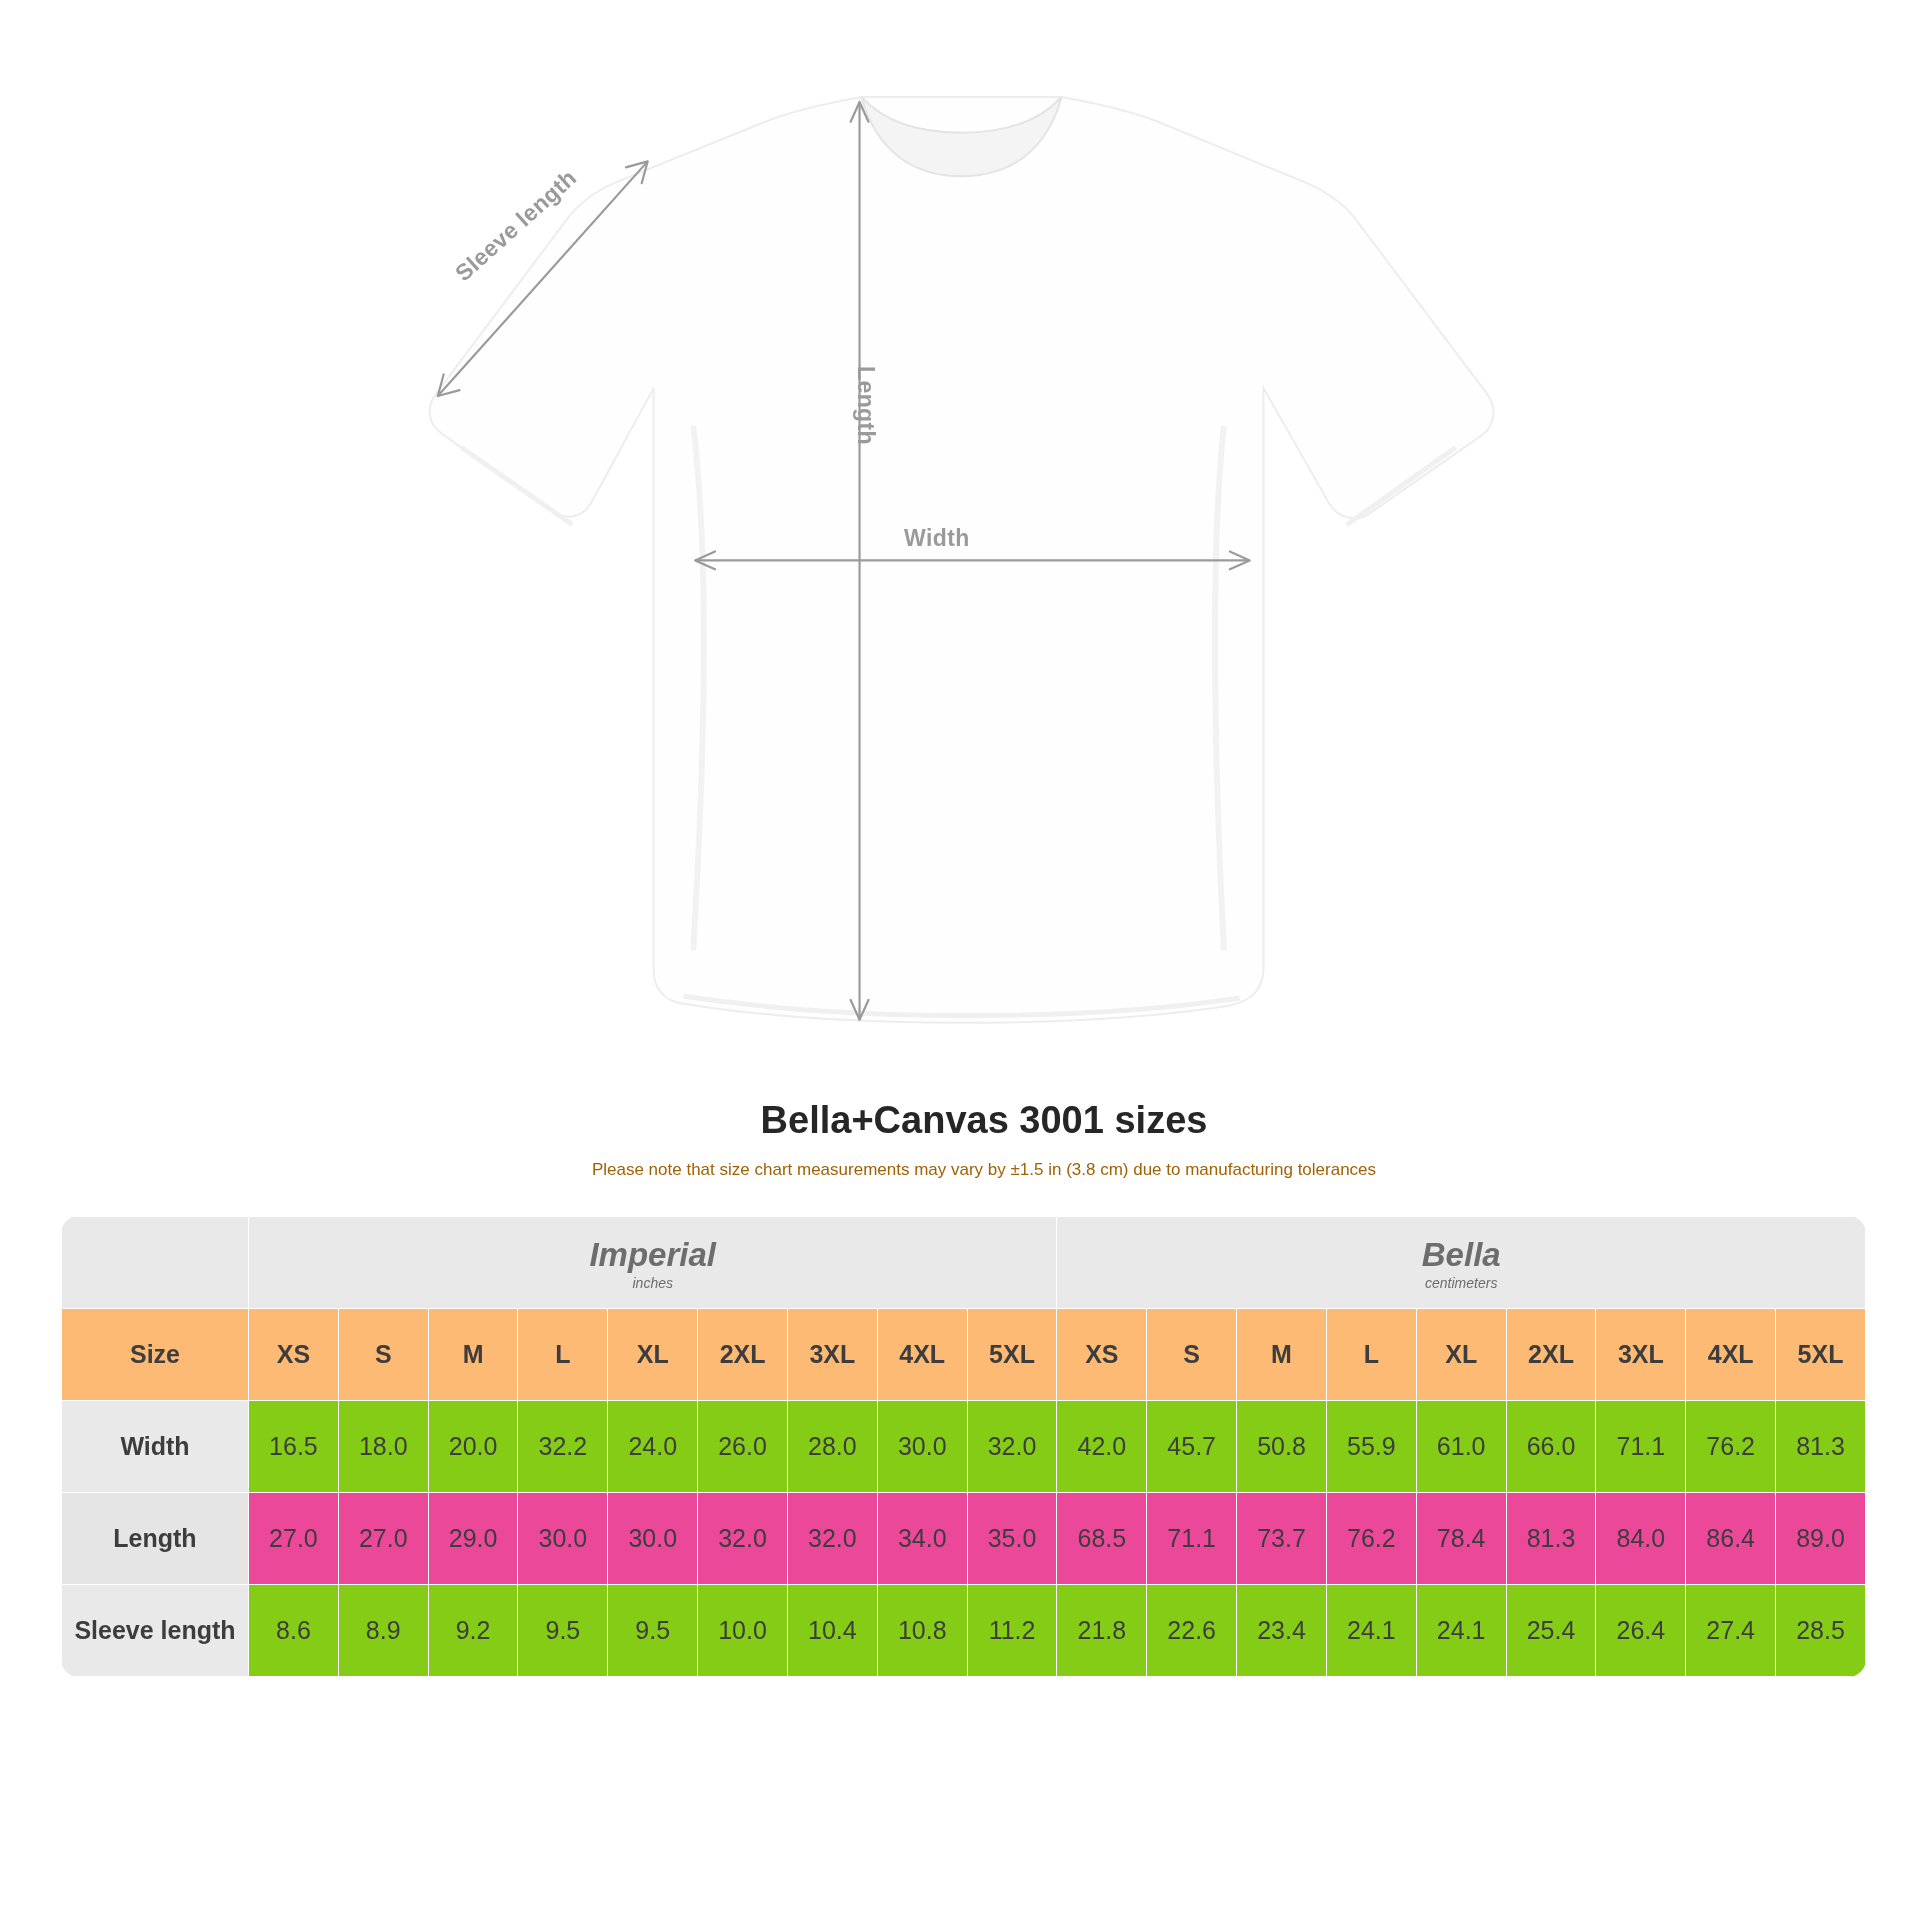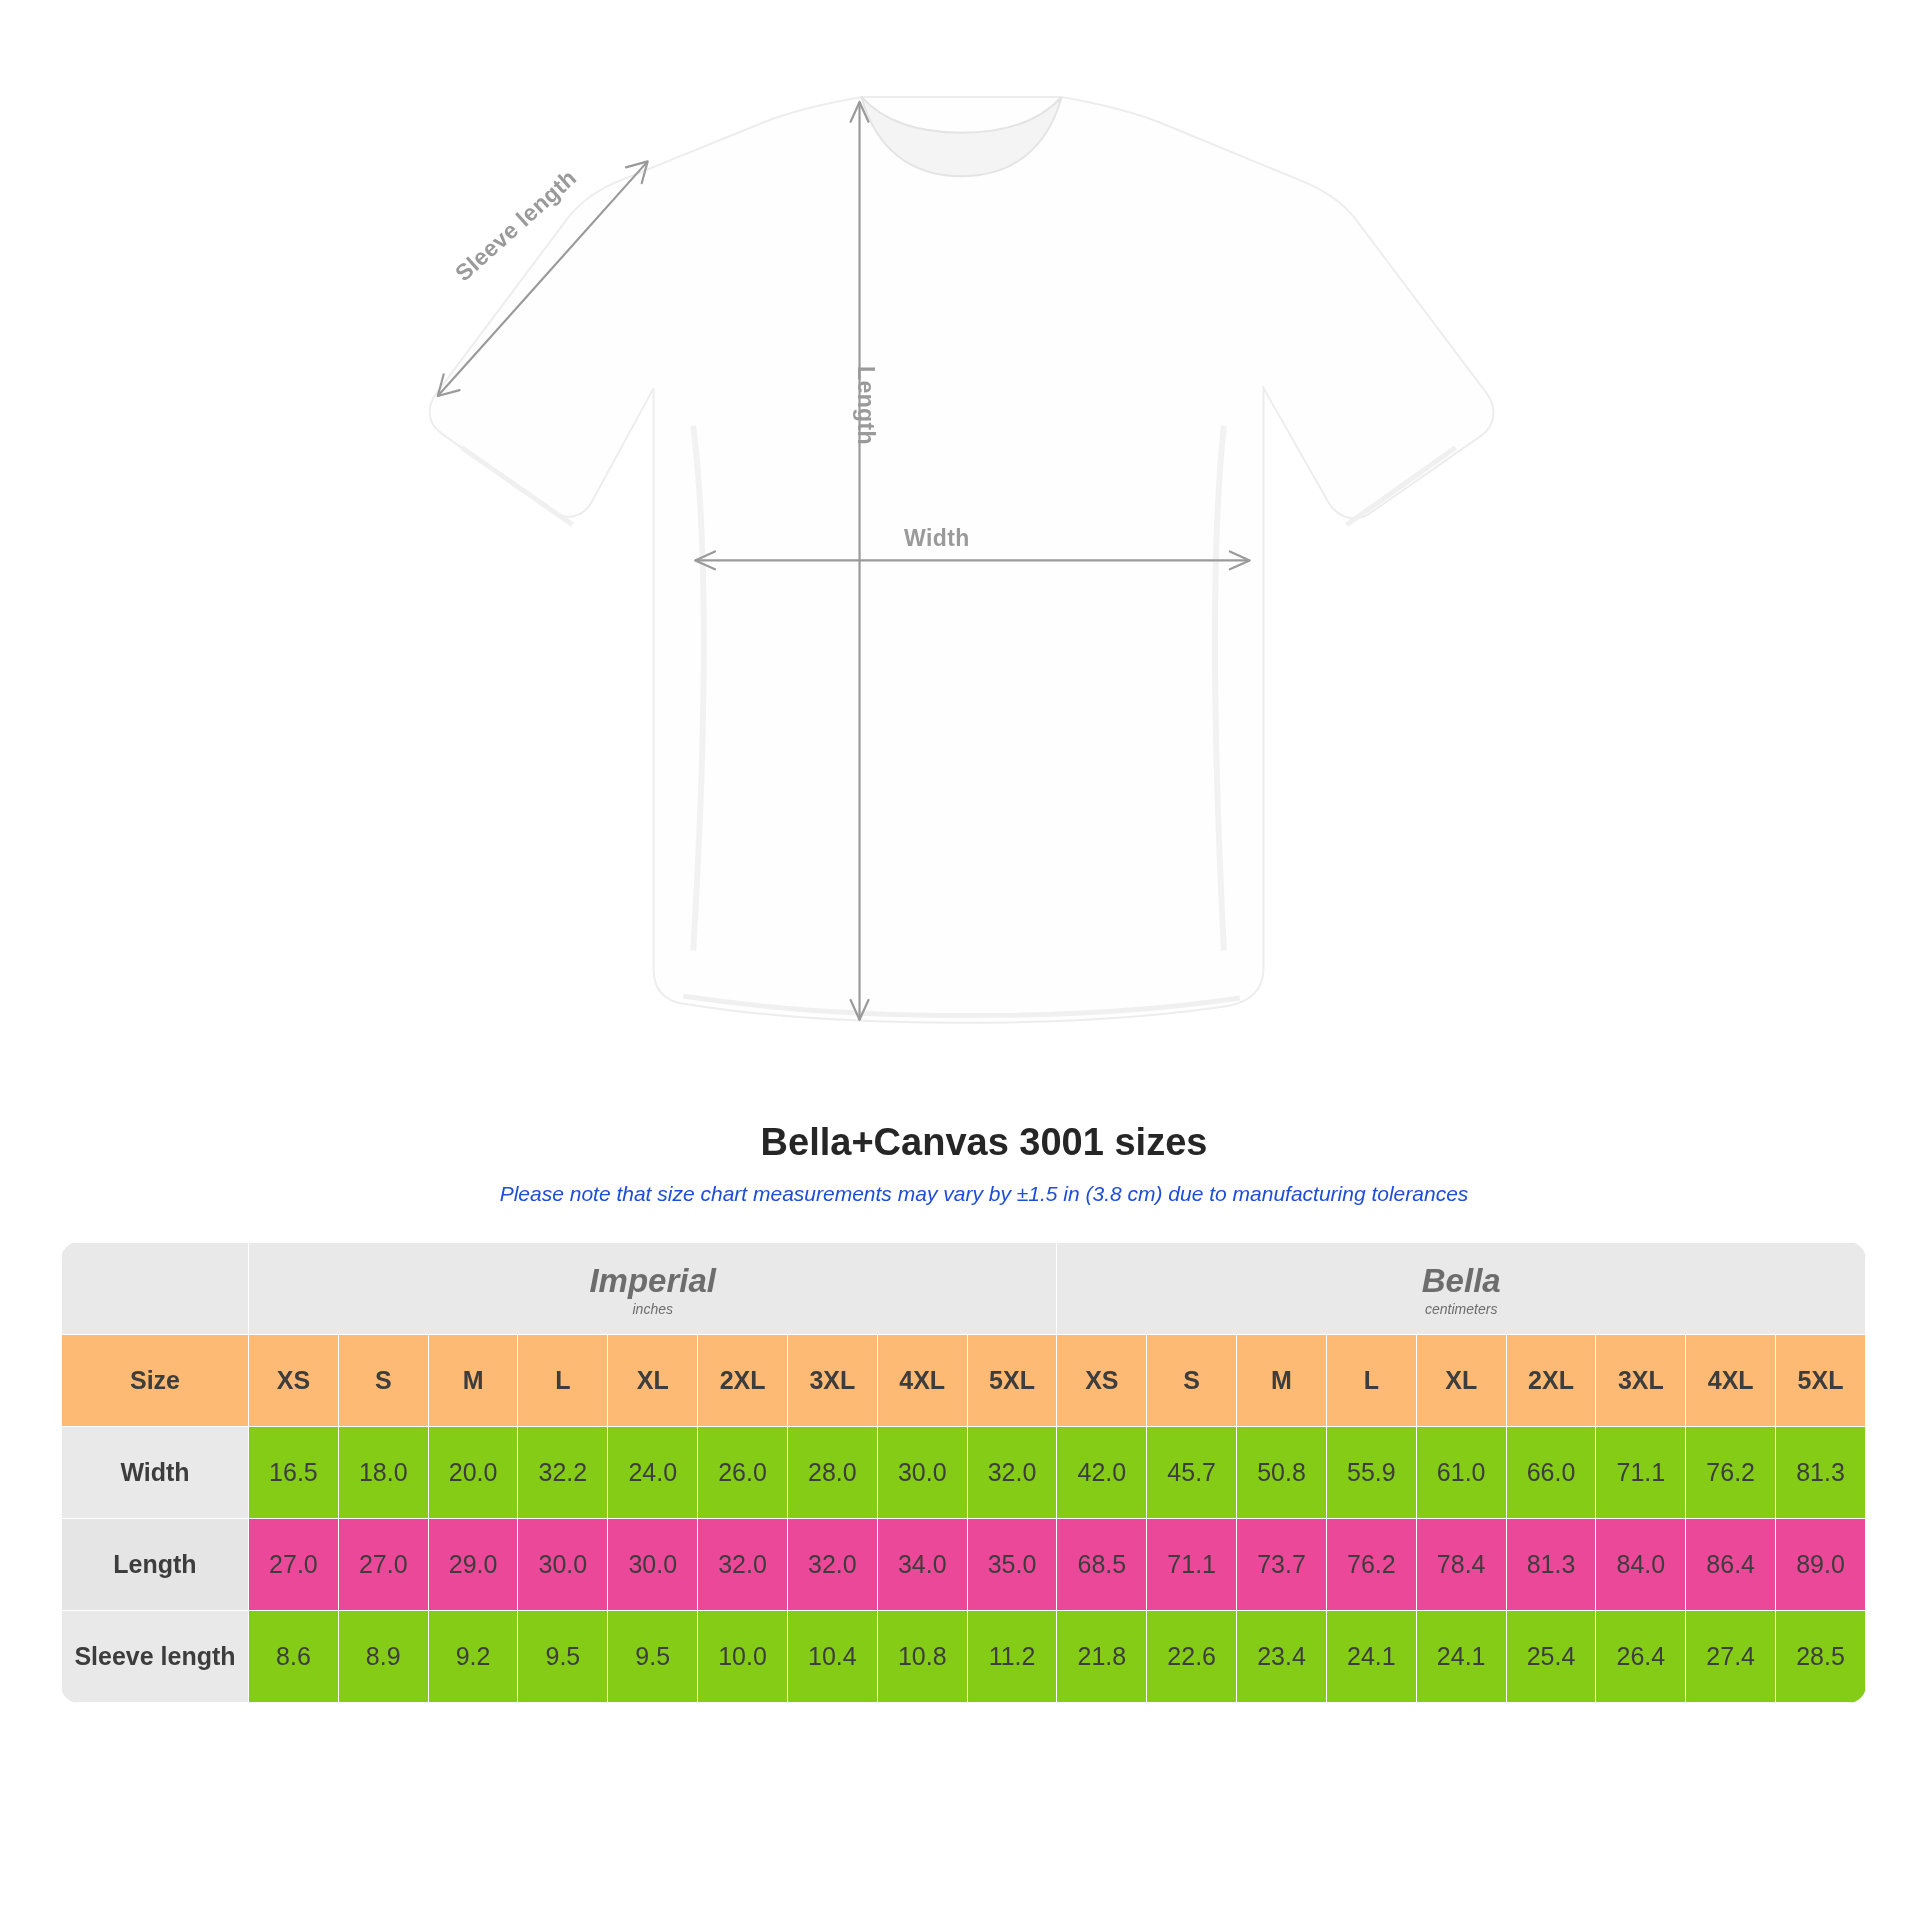--- a/index.html
+++ b/index.html
@@ -52,33 +52,31 @@
     transform-origin: left top;
   }
   .lbl-width {
     left: 904px;
     top: 525px;
   }
 
   
   .title-block {
     text-align: center;
-    margin-top: 22px;
     padding-left: 41px;
   }
   .chart-title {
     font-size: 38px;
     font-weight: bold;
     color: #262626;
     margin: 0;
   }
   .chart-note {
-    font-size: 21px;
-    font-style: italic;
-    color: #1d4ed8;
+    font-size: 17px;
+    color: #a16207;
     margin: 18px 0 0 0;
   }
 
   
   .table-wrap {
     margin: 36px 61px 0 61px;
     border-radius: 18px;
     overflow: hidden;
     background: #eeeeee;
   }

